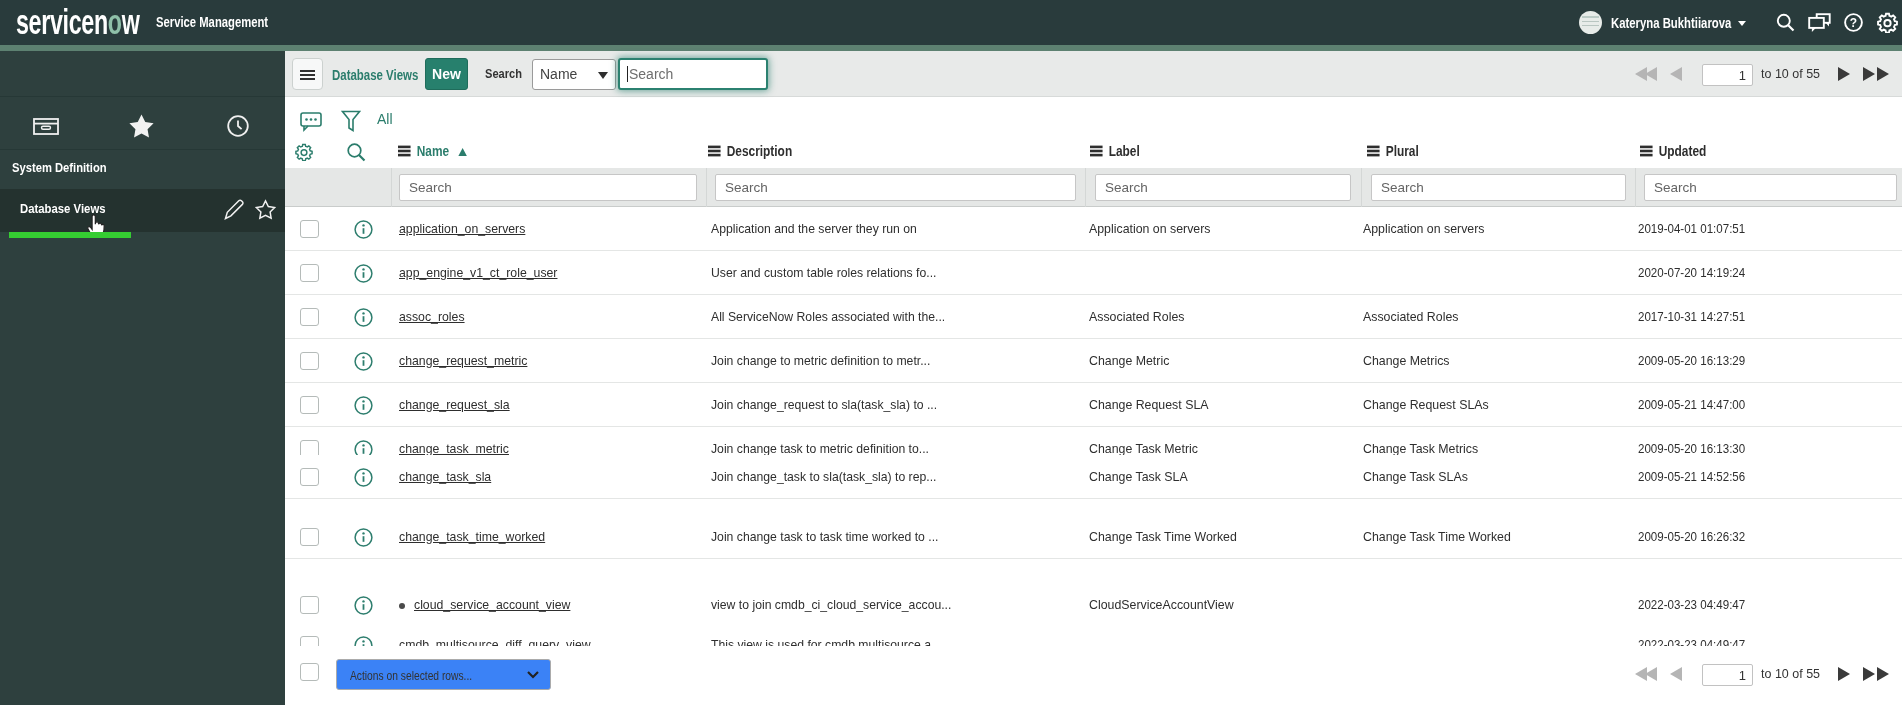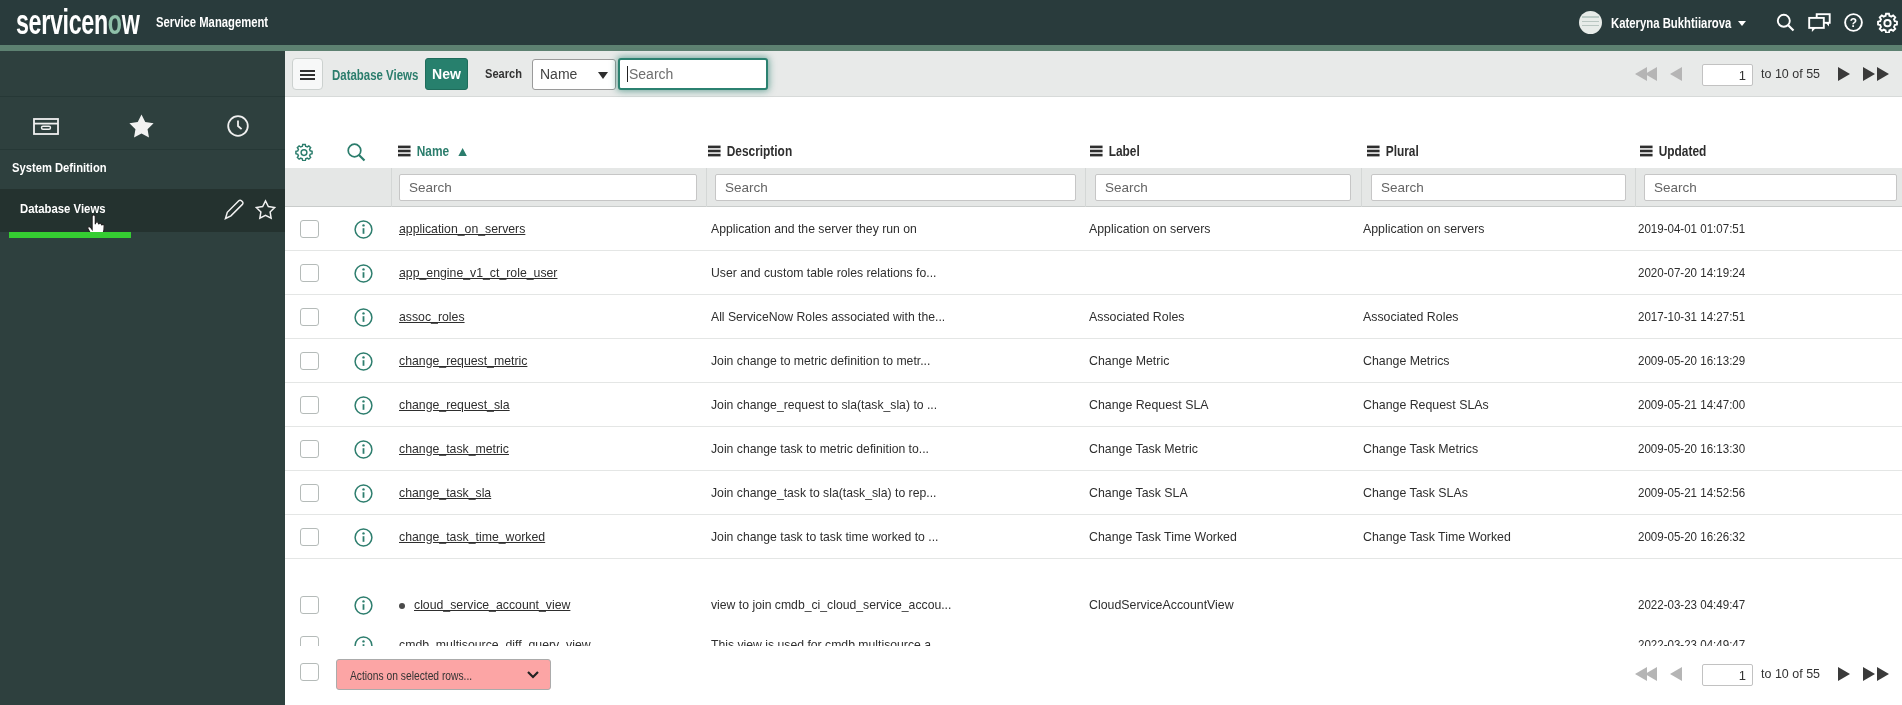--- a/index.html
+++ b/index.html
@@ -74,21 +74,21 @@
 .row .c2 { position:absolute; left:426px; top:14px; font-size:13.5px; color:#2e2e2e; white-space:nowrap; transform:scaleX(0.905); transform-origin:0 0; }
 .row .c3 { position:absolute; left:804px; top:14px; font-size:13.5px; color:#2e2e2e; white-space:nowrap; transform:scaleX(0.915); transform-origin:0 0; }
 .row .c4 { position:absolute; left:1078px; top:14px; font-size:13.5px; color:#2e2e2e; white-space:nowrap; transform:scaleX(0.915); transform-origin:0 0; }
 .row .c5 { position:absolute; left:1353px; top:14px; font-size:13.5px; color:#2e2e2e; white-space:nowrap; transform:scaleX(0.855); transform-origin:0 0; }
 .row svg { position:absolute; left:69px; top:13px; }
 .row .dot { position:absolute; left:114px; top:20px; width:6px; height:6px; border-radius:50%; background:#4a4a4a; }
 
 
 #foot { position:absolute; left:0; top:595px; width:1617px; height:59px; background:#fff; }
 #foot .cb { top:17px; }
-#asel { position:absolute; left:51px; top:13px; width:215px; height:31px; background:#fca5a5; border:1px solid #ababab; border-radius:3px; }
+#asel { position:absolute; left:51px; top:13px; width:215px; height:31px; background:#3b82f6; border:1px solid #ababab; border-radius:3px; }
 #asel .t { position:absolute; left:13px; top:8px; font-size:13px; color:#333; transform:scaleX(0.79); transform-origin:0 0; white-space:nowrap; }
 </style>
 </head>
 <body>
 <div id="hdr">
   <div id="logo">servicen<span class="o">o</span>w</div>
   <div class="app">Service Management</div>
   <div id="avatar">
       <div class="l1"></div>
       <div class="l2"></div>
@@ -169,20 +169,33 @@
         <span class="tl" style="left:0"></span>
         <span class="tl" style="left:10px"></span>
         <span class="tl" style="left:35px"></span>
         <span class="pginp">1</span>
         <span class="ptxt">to 10 of 55</span>
         <span class="tr" style="left:203px"></span>
         <span class="tr" style="left:228px"></span>
         <span class="tr" style="left:242px"></span>
       </div>
   </div>
+  <div id="lc1">
+    <svg style="position:absolute;left:15px;top:14px" width="22" height="20" viewBox="0 0 22 20">
+        <rect x="1" y="1" width="20" height="13" rx="2" fill="none" stroke="#2b7d6c" stroke-width="1.6"></rect>
+        <path d="M4 14 v4 l4-4" fill="none" stroke="#2b7d6c" stroke-width="1.6"></path>
+        <circle cx="6.5" cy="7.5" r="1.3" fill="#2b7d6c"></circle>
+        <circle cx="11" cy="7.5" r="1.3" fill="#2b7d6c"></circle>
+        <circle cx="15.5" cy="7.5" r="1.3" fill="#2b7d6c"></circle>
+      </svg>
+    <svg style="position:absolute;left:56px;top:12px" width="20" height="23" viewBox="0 0 20 23">
+        <path d="M1.5 1.5 h17 l-6.5 8 v11 l-4-2.5 v-8.5 z" fill="none" stroke="#2b7d6c" stroke-width="1.6"></path>
+      </svg>
+    <div id="alltxt">All</div>
+  </div>
   <div id="lhdr">
     <svg style="position:absolute;left:10px;top:3px" width="18" height="18" viewBox="0 0 100 100">
         <path fill="none" stroke="#2b7d6c" stroke-width="8" d="M43 8 h14 l2.5 10.5 a33 33 0 0 1 8.5 3.5 L77 16 l9.9 9.9 -6 9 a33 33 0 0 1 3.5 8.5 L95 46 v14 l-10.6 2.5 a33 33 0 0 1 -3.5 8.5 l6 9 L77 89.9 l-9-6 a33 33 0 0 1 -8.5 3.5 L57 98 h-14 l-2.5-10.6 a33 33 0 0 1 -8.5 -3.5 l-9 6 L13.1 80 l6-9 a33 33 0 0 1 -3.5 -8.5 L5 60 v-14 l10.5-2.5 a33 33 0 0 1 3.5 -8.5 l-6-9 L23 16.1 l9 6 a33 33 0 0 1 8.5 -3.5 z"></path>
         <circle cx="50" cy="53" r="16" fill="none" stroke="#2b7d6c" stroke-width="8"></circle>
       </svg>
     <svg style="position:absolute;left:61px;top:2px" width="20" height="20" viewBox="0 0 20 20">
         <circle cx="8.5" cy="8.5" r="6.3" fill="none" stroke="#2b7d6c" stroke-width="1.7"></circle>
         <line x1="13" y1="13" x2="18.5" y2="18.5" stroke="#2b7d6c" stroke-width="2.2"></line>
       </svg>
     <div class="colh teal" style="left:113px"><svg class="bars" width="15" height="12" viewBox="0 0 15 12">
@@ -295,21 +308,21 @@
           <circle cx="9.5" cy="9.5" r="8.4" fill="none" stroke="#2e7e6e" stroke-width="1.5"></circle>
           <line x1="9.5" y1="8.2" x2="9.5" y2="13.8" stroke="#2e7e6e" stroke-width="1.8"></line>
           <circle cx="9.5" cy="5.4" r="1.2" fill="#2e7e6e"></circle>
         </svg>
         <div class="name">change_task_metric</div>
         <div class="c2">Join change task to metric definition to...</div>
         <div class="c3">Change Task Metric</div>
         <div class="c4">Change Task Metrics</div>
         <div class="c5">2009-05-20 16:13:30</div>
       </div>
-<div class="row" style="top:420px">
+<div class="row" style="top:404px">
         <div class="cb"></div>
         <svg width="19" height="19" viewBox="0 0 19 19">
           <circle cx="9.5" cy="9.5" r="8.4" fill="none" stroke="#2e7e6e" stroke-width="1.5"></circle>
           <line x1="9.5" y1="8.2" x2="9.5" y2="13.8" stroke="#2e7e6e" stroke-width="1.8"></line>
           <circle cx="9.5" cy="5.4" r="1.2" fill="#2e7e6e"></circle>
         </svg>
         <div class="name">change_task_sla</div>
         <div class="c2">Join change_task to sla(task_sla) to rep...</div>
         <div class="c3">Change Task SLA</div>
         <div class="c4">Change Task SLAs</div>

